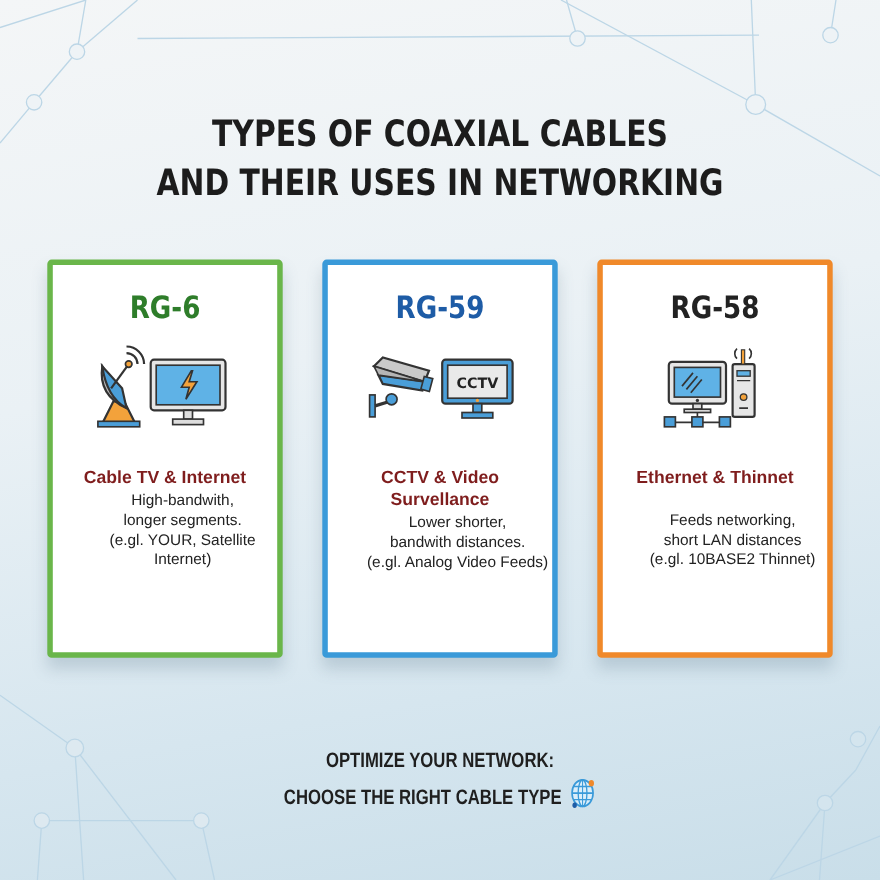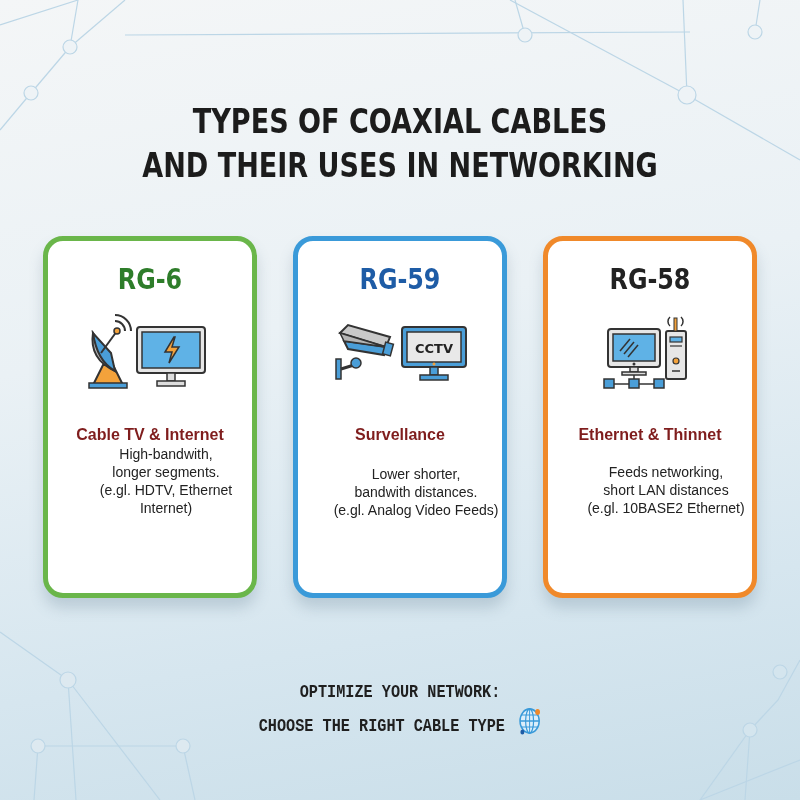--- a/index.html
+++ b/index.html
@@ -20,21 +20,21 @@
       line-height: 44px;
       letter-spacing: 0px;
       color: #1c1c1c;
       transform: scaleX(0.82);
       transform-origin: center;
     }
     .title span { display: block; }
     .card {
       position: absolute; top: 236px; width: 214px; height: 362px;
       background: #ffffff;
-      border-radius: 20px;
+      border-radius: 4px;
       border: 5px solid;
       box-shadow: 0 10px 14px rgba(90,120,140,0.25);
       text-align: center;
     }
     .card.green { left: 43px; border-color: #6ab64a; }
     .card.blue  { left: 293px; border-color: #3a9ad9; }
     .card.orange{ left: 543px; border-color: #f0892a; }
     .card-code {
       position: absolute; top: 22px; left: 0; width: 100%;
       font-family: "DejaVu Sans", sans-serif;
@@ -54,21 +54,21 @@
       position: absolute; left: 0; width: 100%;
       font-size: 14px; line-height: 18px; color: #222; padding-left: 32px;
     }
     .green .card-heading, .blue .card-heading { top: 184px; }
     .orange .card-heading { top: 184px; }
     .green .card-desc { top: 204px; }
     .blue .card-desc { top: 224px; }
     .orange .card-desc { top: 222px; }
     .footer {
       position: absolute; left: 0; top: 678px; width: 800px; text-align: center;
-      font-family: Liberation Mono, monospace; font-weight: bold;
+      font-family: Liberation Sans, sans-serif; font-weight: bold;
       font-size: 19px; line-height: 28px; color: #1f1f1f;
     }
     .footer .line { display: block; transform: scaleX(0.8); }
     .footer .globe { display: inline-block; vertical-align: middle; margin-left: 4px; }
   </style>
 </head>
 <body>
 
 <svg class="bg-network" viewBox="0 0 800 800">
   <g stroke="#bcd6e6" stroke-width="1.2" fill="none">
@@ -132,21 +132,21 @@
       <rect x="57" y="19" width="58" height="36" fill="#5fb2e6" stroke="#333" stroke-width="1.5"></rect>
       <polygon points="89,24 80,39 87,39 84,50 94,34 87,34 90,24" fill="#f3a23b" stroke="#333" stroke-width="1.5"></polygon>
       <rect x="82" y="60" width="8" height="8" fill="#ddd" stroke="#333" stroke-width="1.5"></rect>
       <rect x="72" y="68" width="28" height="5" fill="#ddd" stroke="#333" stroke-width="1.5"></rect>
     </svg>
   </div>
   <div class="card-heading">Cable TV &amp; Internet</div>
   <div class="card-desc">
     <div>High-bandwith,</div>
     <div>longer segments.</div>
-    <div>(e.gl. HDTV, Ethernet Internet)</div>
+    <div>(e.gl. YOUR, Satellite Internet)</div>
   </div>
 </div>
 
 <div class="card blue">
   <div class="card-code">RG-59</div>
   <div class="card-icon">
     <svg width="140" height="80" viewBox="0 0 140 80">
 
       <rect x="6" y="46" width="5" height="20" fill="#4a9ed8" stroke="#333" stroke-width="1.5"></rect>
       <line x1="11" y1="56" x2="24" y2="52" stroke="#333" stroke-width="3"></line>
@@ -159,20 +159,21 @@
 
       <rect x="72" y="14" width="64" height="40" rx="3" fill="#4a9ed8" stroke="#333" stroke-width="2"></rect>
       <rect x="77" y="19" width="54" height="30" fill="#e9e9e9" stroke="#333" stroke-width="1.5"></rect>
       <text x="104" y="40" text-anchor="middle" font-family="DejaVu Sans, sans-serif" font-weight="bold" font-size="13" fill="#222">CCTV</text>
       <circle cx="104" cy="51" r="1.5" fill="#f3a23b"></circle>
       <rect x="100" y="54" width="8" height="8" fill="#4a9ed8" stroke="#333" stroke-width="1.5"></rect>
       <rect x="90" y="62" width="28" height="5" fill="#4a9ed8" stroke="#333" stroke-width="1.5"></rect>
     </svg>
   </div>
   <div class="card-heading">
+    <div>CCTV &amp; Video</div>
     <div>Survellance</div>
   </div>
   <div class="card-desc">
     <div>Lower shorter,</div>
     <div>bandwith distances.</div>
     <div>(e.gl. Analog Video Feeds)</div>
   </div>
 </div>
 
 <div class="card orange">
@@ -203,21 +204,21 @@
 
       <rect x="74" y="5" width="3" height="13" fill="#f3a23b" stroke="#333" stroke-width="1"></rect>
       <path d="M70 4 a6 6 0 0 0 0 9" stroke="#333" stroke-width="1.5" fill="none"></path>
       <path d="M81 4 a6 6 0 0 1 0 9" stroke="#333" stroke-width="1.5" fill="none"></path>
     </svg>
   </div>
   <div class="card-heading">Ethernet &amp; Thinnet</div>
   <div class="card-desc">
     <div>Feeds networking,</div>
     <div>short LAN distances</div>
-    <div>(e.gl. 10BASE2 Ethernet)</div>
+    <div>(e.gl. 10BASE2 Thinnet)</div>
   </div>
 </div>
 
 <div class="footer">
   <span class="line">OPTIMIZE YOUR NETWORK:</span>
   <span class="line">
     <span>CHOOSE THE RIGHT CABLE TYPE</span>
     <span class="globe">
       <svg width="30" height="30" viewBox="0 0 30 30">
         <circle cx="15" cy="15" r="12" fill="#dbeefa" stroke="#3a9ad9" stroke-width="1.8"></circle>

